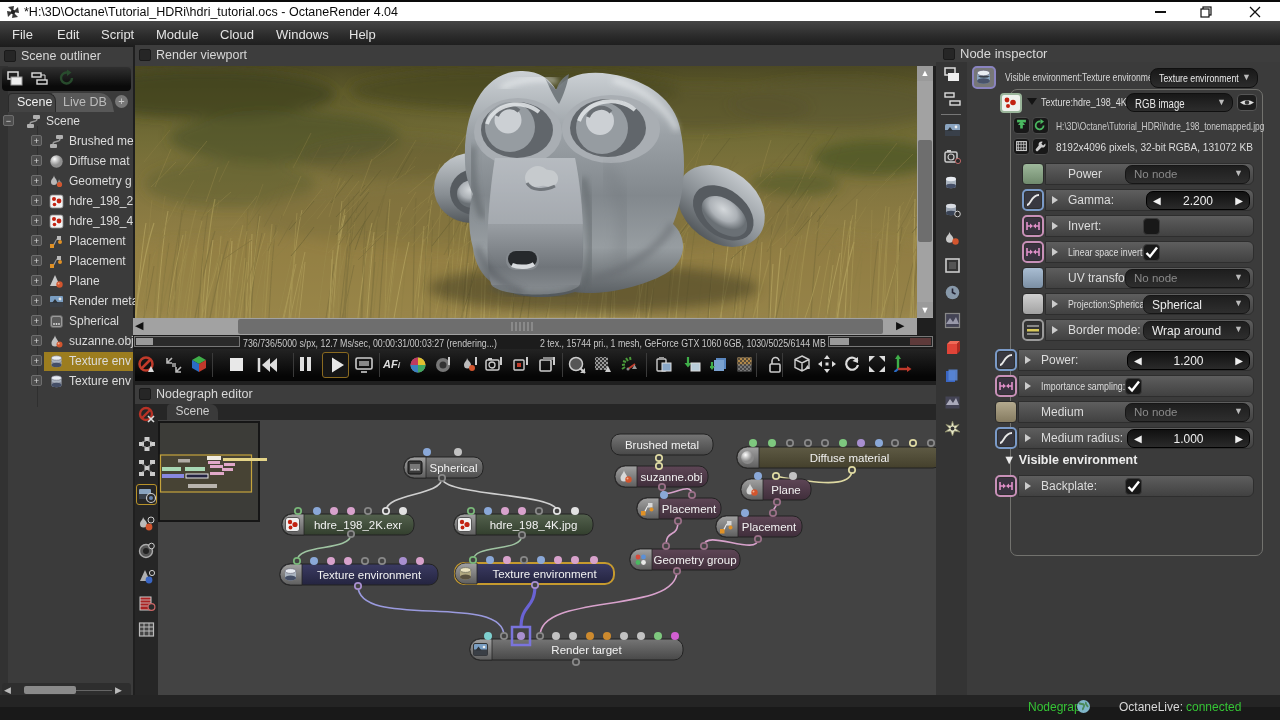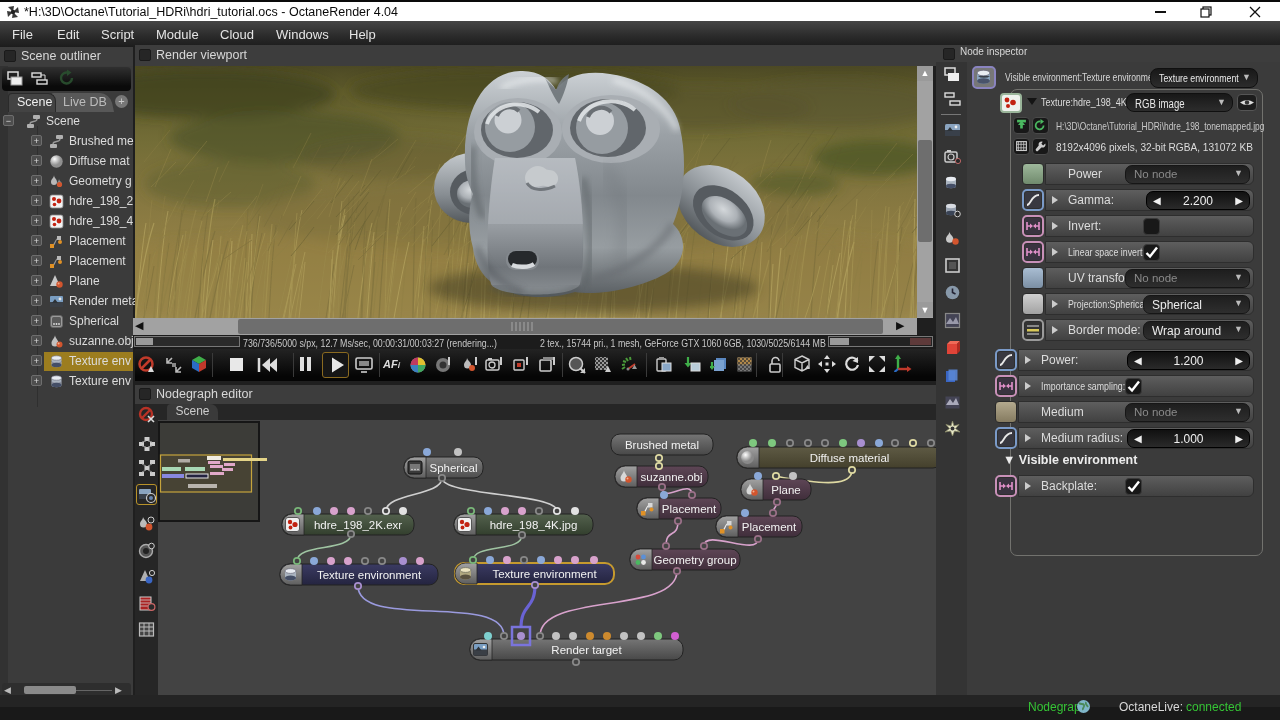--- a/index.html
+++ b/index.html
@@ -1239,21 +1239,21 @@
         <circle cx="500" cy="216" r="4" fill="#7ec87e"></circle>
         <circle cx="517" cy="216" r="4" fill="#d35fd3"></circle>
         <rect x="354" y="207" width="18" height="18" fill="none" stroke="#7a74dc" stroke-width="2.5"></rect>
         <circle cx="418" cy="242" r="3.2" fill="#434343" stroke="#888888" stroke-width="1.7"></circle>
       </svg>
   </div>
 
   <div class="abs" style="left:936px;top:45px;width:344px;height:650px;background:#3b3b3b;">
     <div class="abs hdr" style="left:0;top:0;width:344px;height:17px;"></div>
     <div class="chk" style="left:7px;top:3px;"></div>
-    <div class="abs" style="left:24px;top:1px;color:#d8d8d8;font-size:10px;">Node inspector</div>
+    <div class="abs" style="left:24px;top:1px;color:#d8d8d8;font-size:13px;">Node inspector</div>
     <div id="ripanel" class="abs" style="left:0;top:17px;width:344px;height:633px;">
         <div class="abs" style="left:0;top:0;width:31px;height:633px;background:#343434;">
           <svg class="abs" style="left:8px;top:5px;" width="17" height="17" viewBox="0 0 17 17">
             <rect x="1" y="1" width="10" height="7" fill="none" stroke="#ddd" stroke-width="1.5"></rect>
             <rect x="4" y="6" width="11" height="8" fill="#eee"></rect>
           </svg>
           <svg class="abs" style="left:8px;top:29px;" width="17" height="17" viewBox="0 0 17 17">
             <rect x="1" y="2" width="9" height="4" fill="none" stroke="#ddd" stroke-width="1.4"></rect>
             <rect x="6" y="10" width="10" height="4" fill="none" stroke="#ddd" stroke-width="1.4"></rect>
           </svg>

